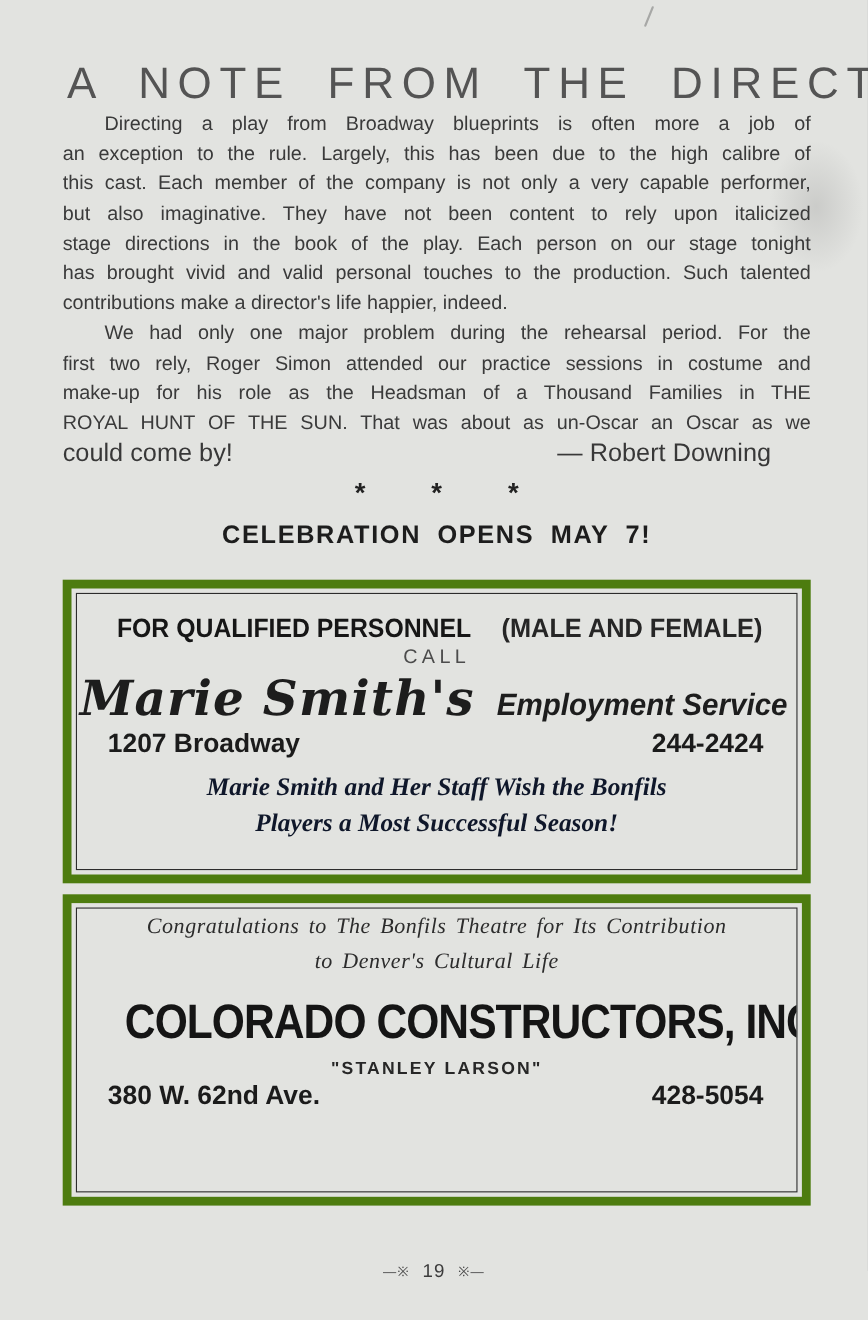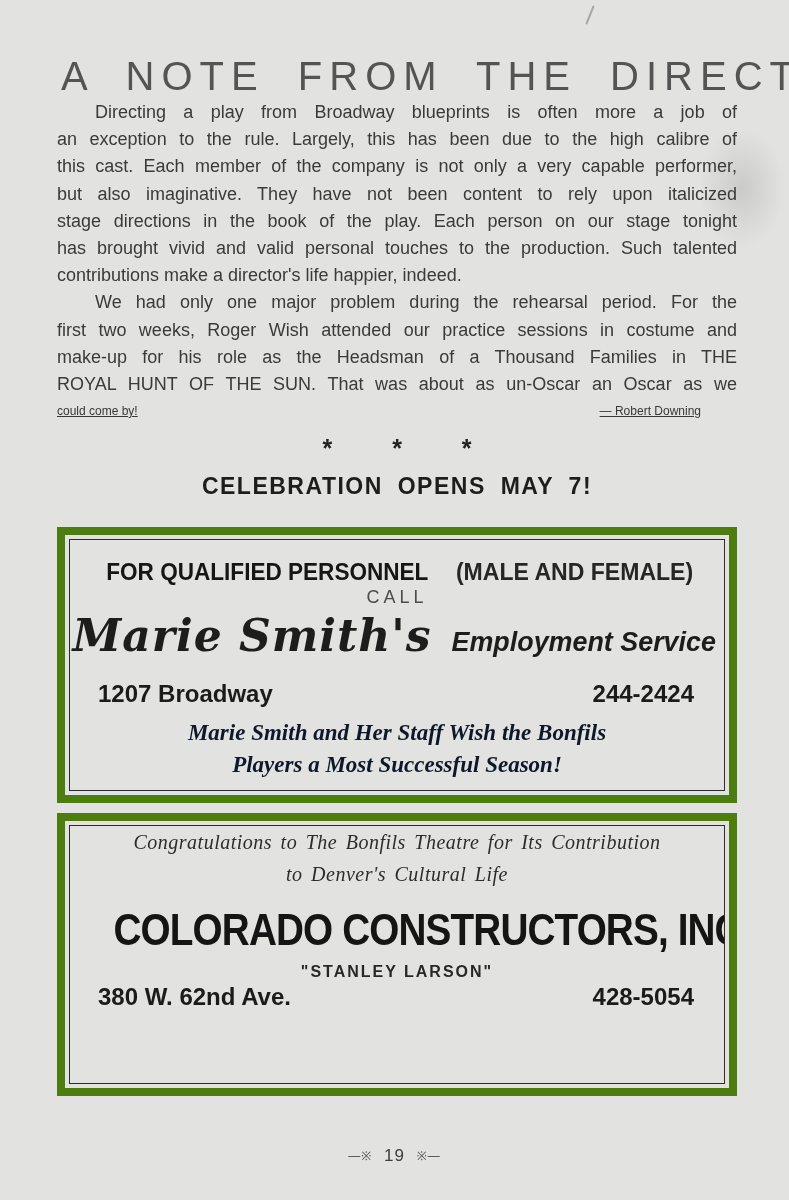--- a/index.html
+++ b/index.html
@@ -21,21 +21,21 @@
     font-size:40px; font-weight:400; color:#545454;
     letter-spacing:7px; word-spacing:15px; white-space:nowrap;
   }
   .para { font-size:18px; line-height:27.2px; color:#3a3a3a; }
   .jline { text-align:justify; text-align-last:justify; text-justify:inter-word; }
   .para .jline b { color:#161616; letter-spacing:.3px; }
   .para-first .jline:first-child, .para-second .jline:first-child { text-indent:38px; }
   .para-first .jline:last-child { text-align-last:left; }
 
   .sig-row { display:flex; justify-content:space-between; align-items:flex-start;
-    font-size:12px; line-height:27.2px; padding-right:36px;text-decoration:underline; }
+    font-size:23px; line-height:27.2px; padding-right:36px; }
 
   .ast-row { margin-top:8px; text-align:center; font-size:25px; line-height:30px;
     font-weight:bold; color:#222; }
   .ast-row .ast { display:inline-block; margin:0 30px; }
 
   .announce { margin-top:8px; text-align:center; font-size:23px; line-height:30px;
     font-weight:bold; letter-spacing:1.5px; word-spacing:7px; color:#1d1d1d; }
 
   .adbox { margin-top:26px; border:8px solid #4d7c0f; padding:4px; }
   .adbox + .adbox { margin-top:10px; }
@@ -49,21 +49,21 @@
   .ad1-call { text-align:center; font-size:18px; line-height:22px;
     letter-spacing:4px; color:#4c4c4c; }
   .ad1-brand { margin-top:2px; text-align:center; white-space:nowrap; }
   .brand-script { font-family:"DejaVu Serif", serif; font-style:italic; font-weight:bold;
     font-size:44px; line-height:52px; color:#1d1d1d; letter-spacing:1px; }
   .brand-rest { display:inline-block; transform:scaleX(.96); font-style:italic; font-weight:bold;
     font-size:28px; color:#1d1d1d; margin-left:10px; }
   .ad-row { display:flex; justify-content:space-between; align-items:baseline;
     font-size:24px; font-weight:bold; color:#1b1b1b; line-height:30px;
     padding-left:28px; padding-right:30px; }
-  .ad1-row { margin-top:17px; }
+  .ad1-row { margin-top:0; }
   .ad1-tagline { margin-top:8px; text-align:center; font-family:Liberation Serif, serif;
     font-style:italic; font-weight:bold; font-size:23px; color:#0f172a; }
   .ad1-tagline .tagline-line { line-height:32px; }
 
   .ad2-congrats { text-align:center; font-family:"Liberation Serif", serif;
     font-style:italic; font-size:20px; color:#2c2c2c; letter-spacing:.5px; word-spacing:3px; }
   .ad2-congrats .congrats-line { line-height:32px; }
   .ad2-company { margin-top:16px; text-align:center; font-size:44px; line-height:48px;
     font-weight:bold; color:#151515; white-space:nowrap; }
   .ad2-company .company-inner { display:inline-block; transform:scaleX(.88); letter-spacing:-1px; }
@@ -91,21 +91,21 @@
         <div class="jline">an exception to the rule. Largely, this has been due to the high calibre of</div>
         <div class="jline">this cast. Each member of the company is not only a very capable performer,</div>
         <div class="jline">but also imaginative. They have not been content to rely upon italicized</div>
         <div class="jline">stage directions in the book of the play. Each person on our stage tonight</div>
         <div class="jline">has brought vivid and valid personal touches to the production. Such talented</div>
         <div class="jline">contributions make a director's life happier, indeed.</div>
       </div>
 
     <div class="para para-second">
         <div class="jline">We had only one major problem during the rehearsal period. For the</div>
-        <div class="jline">first two weeks, Roger Wish attended our practice sessions in costume and</div>
+        <div class="jline">first two rely, Roger Simon attended our practice sessions in costume and</div>
         <div class="jline">make-up for his role as the Headsman of a Thousand Families in THE</div>
         <div class="jline">ROYAL HUNT OF THE SUN. That was about as un-Oscar an Oscar as we</div>
       </div>
 
     <div class="sig-row">
       <span>could come by!</span>
       <span>— Robert Downing</span>
     </div>
 
     <div class="ast-row"><div class="ast">*</div><div class="ast">*</div><div class="ast">*</div></div>

